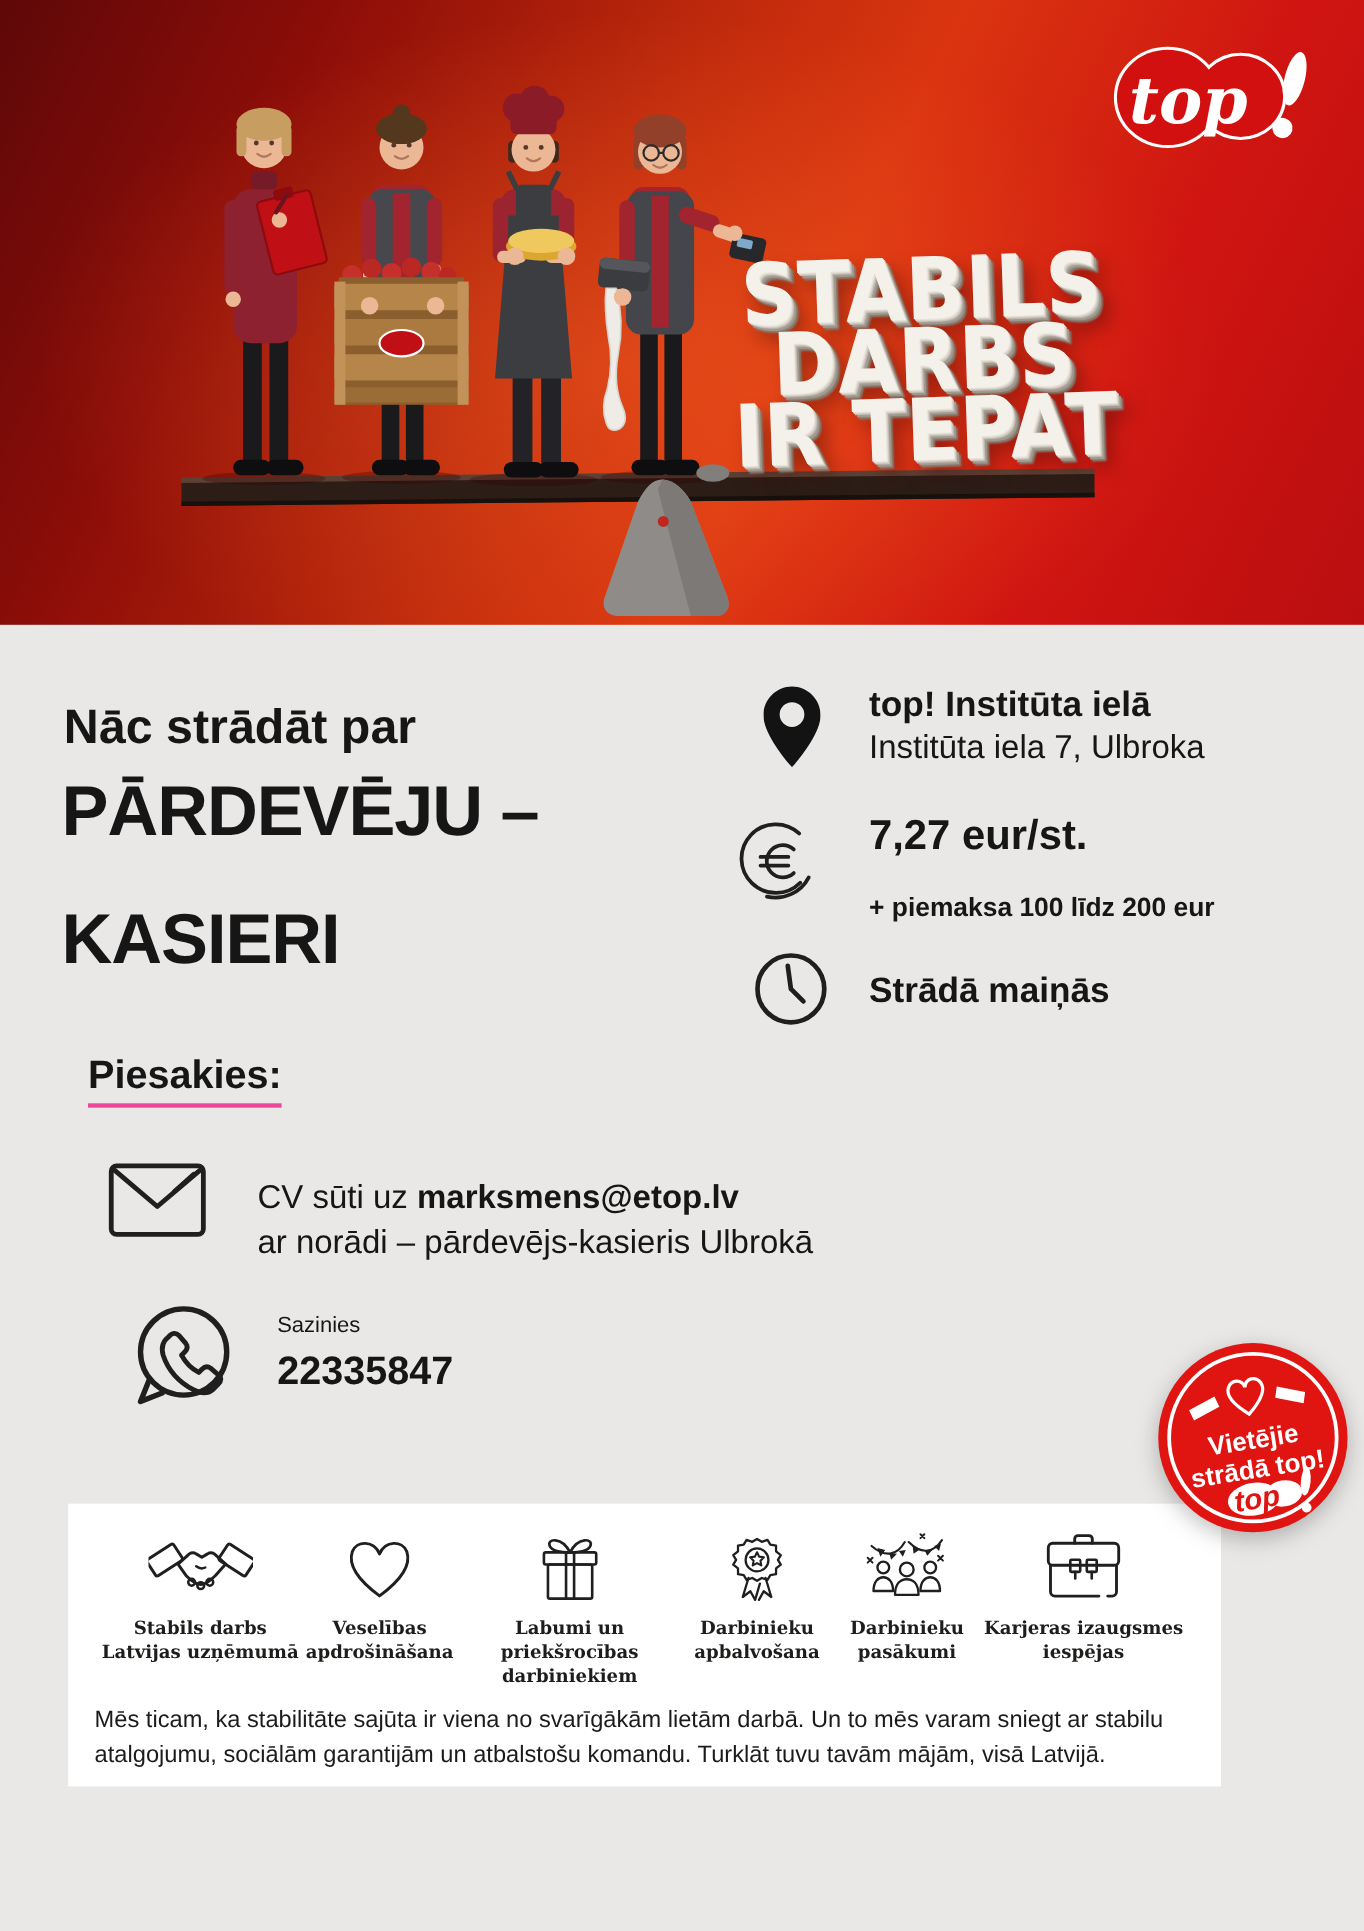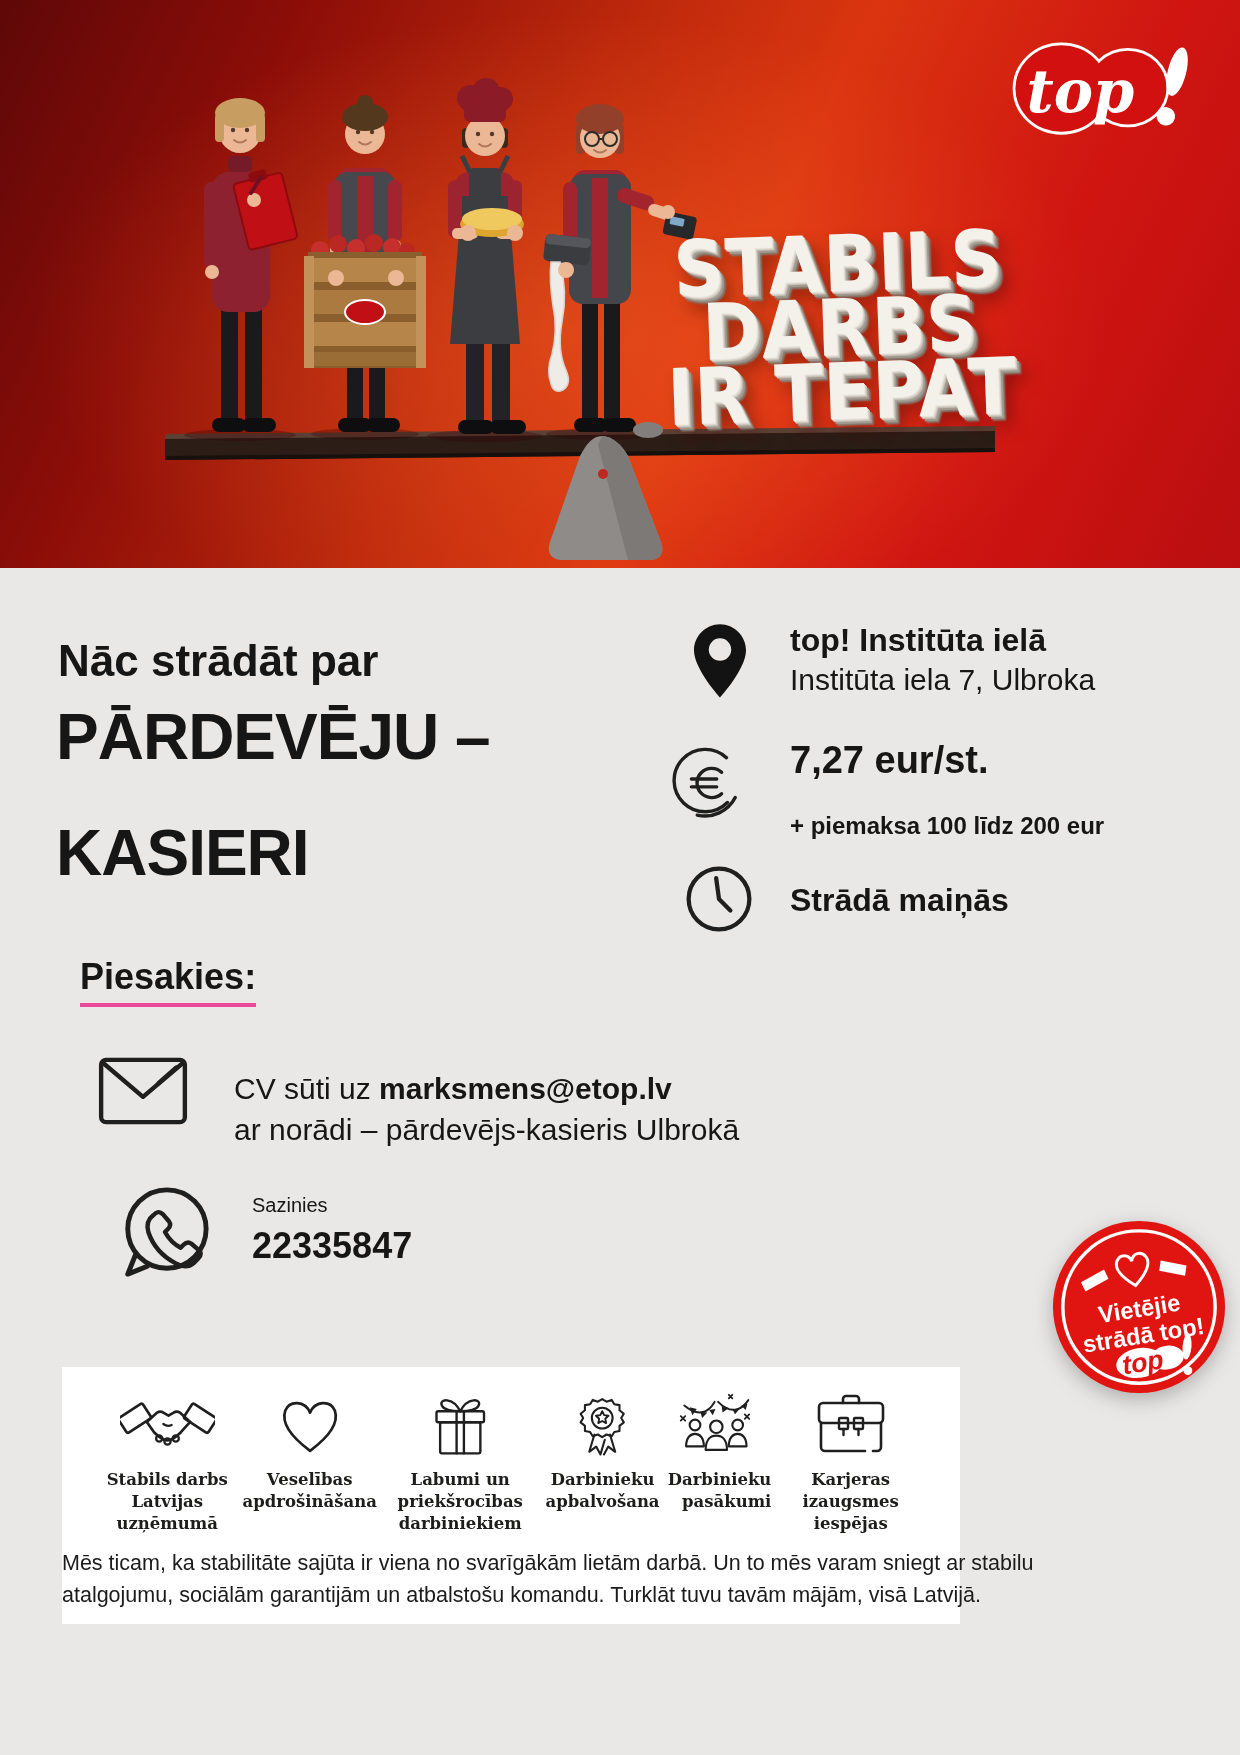--- a/index.html
+++ b/index.html
@@ -46,28 +46,28 @@
   .phone-block{position:absolute;left:252px;top:1186px;}
   .phone-label{font-size:20px;line-height:38px;}
   .phone-number{font-size:36px;font-weight:bold;line-height:44px;}
 
   
   .badge{position:absolute;left:1050px;top:1218px;width:178px;height:178px;z-index:6;
          filter:drop-shadow(0 6px 10px rgba(0,0,0,.25));}
   .badge text{font-family:"Liberation Sans",sans-serif;font-weight:bold;}
 
   
-  .panel{position:absolute;left:62px;top:1367px;width:898px;height:257px;background:#ffffff;z-index:2;}
+  .panel{position:absolute;left:62px;top:1367px;width:1048px;height:257px;background:#ffffff;z-index:2;}
   .benefits{display:flex;justify-content:space-between;align-items:flex-start;padding:26px 30px 0;}
   .benefit{text-align:center;}
   .benefit:nth-child(1){width:185px;}
   .benefit:nth-child(2){width:150px;}
   .benefit:nth-child(3){width:205px;}
   .benefit:nth-child(4){width:145px;}
-  .benefit:nth-child(5){width:135px;text-align:right;}
+  .benefit:nth-child(5){width:135px;}
   .benefit:nth-child(6){width:195px;}
   .benefit svg{display:block;margin:0 auto;height:64px;}
   .benefit .blabel{margin-top:12px;font-family:"DejaVu Serif",serif;font-weight:bold;
     font-size:16.5px;line-height:1.32;color:#1d1d1b;}
   .panel-text{width:1000px;margin:14px auto 0;text-align:left;font-size:21.5px;
     line-height:1.48;color:#1b1b1b;}
 
   .oicon{stroke:#1f1f1f;fill:none;stroke-linecap:round;stroke-linejoin:round;}
 </style>
 </head>

